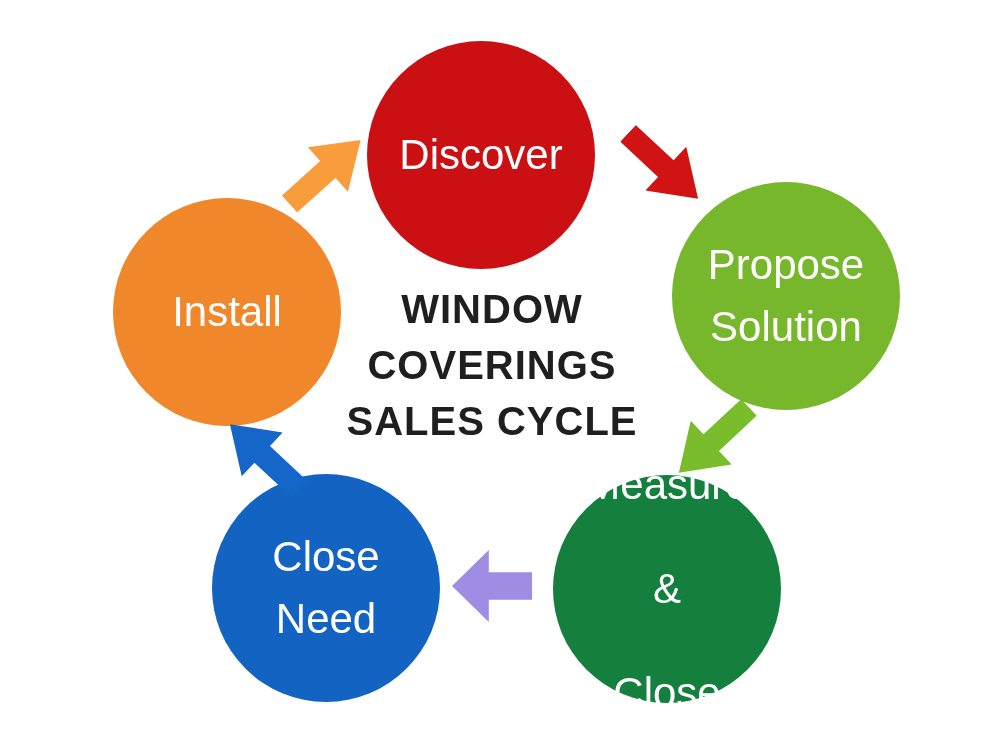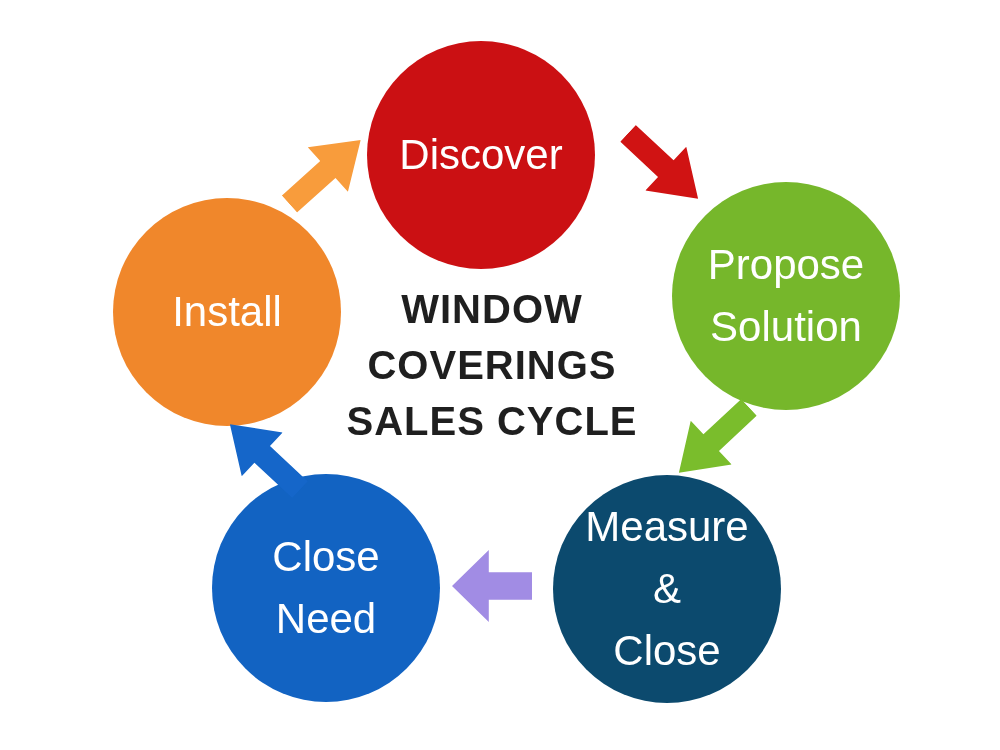--- a/index.html
+++ b/index.html
@@ -78,21 +78,21 @@
 
   <div class="stage" id="stage-discover" style="background-color: rgb(203, 16, 19);">
     <span class="line">Discover</span>
   </div>
 
   <div class="stage" id="stage-propose" style="background-color: rgb(118, 183, 43);">
     <span class="line">Propose</span>
     <span class="line">Solution</span>
   </div>
 
-  <div class="stage" id="stage-measure" style="background-color: #0c4a6e;">
+  <div class="stage" id="stage-measure" style="background-color: #15803d; gap: 42px;">
     <span class="line">Measure</span>
     <span class="line">&amp;</span>
     <span class="line">Close</span>
   </div>
 
   <div class="stage" id="stage-close" style="background-color: rgb(18, 99, 194); text-align: center;">
     <span class="line">Close</span>
     <span class="line">Need</span>
   </div>
 

